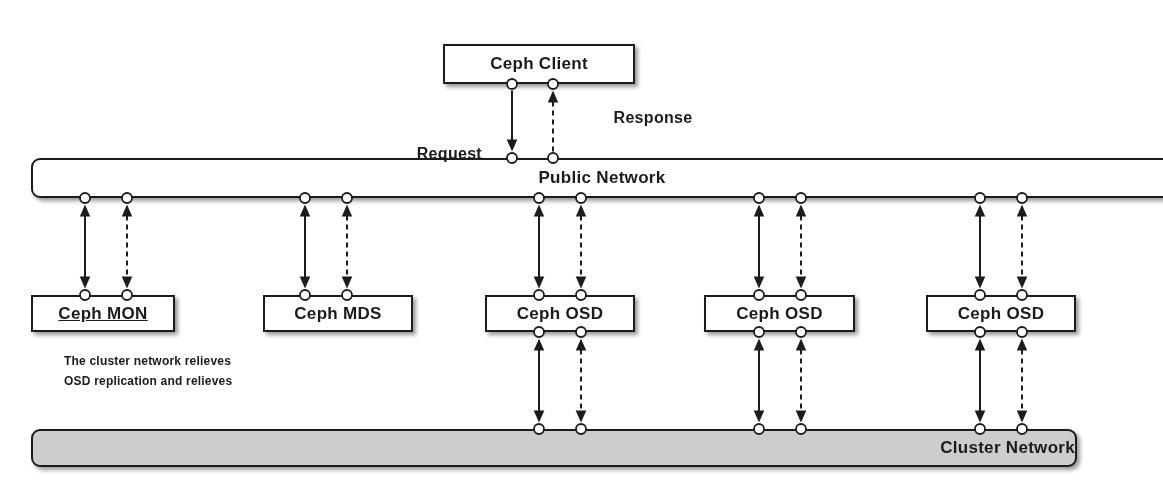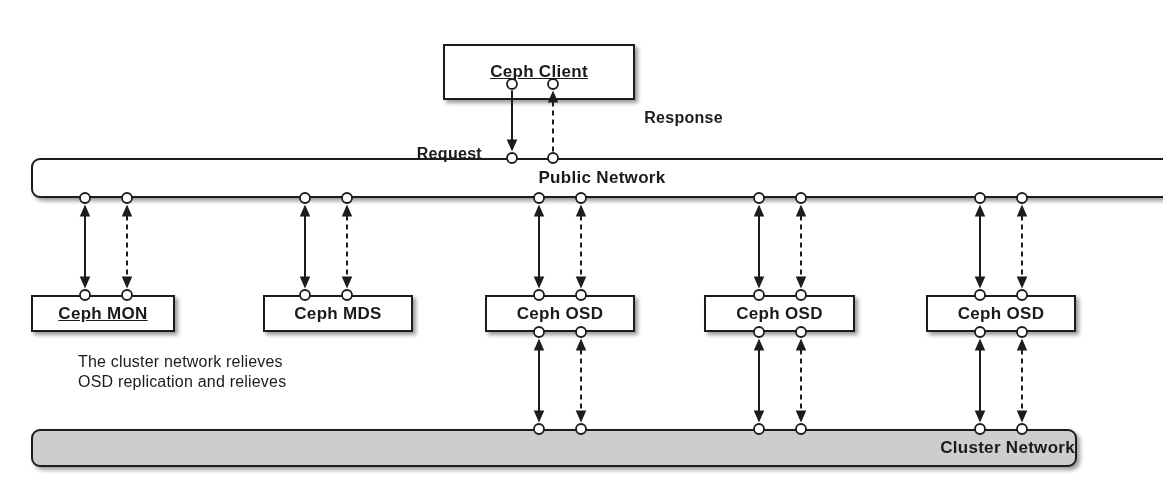--- a/index.html
+++ b/index.html
@@ -27,39 +27,39 @@
     border:2px solid #1c1c1c;
     border-radius:9px;
     box-shadow:3px 3px 4px rgba(0,0,0,0.40);
     display:flex;align-items:center;justify-content:center;
     font-weight:700;font-size:17px;letter-spacing:0.3px;
     z-index:1;
   }
   .bar.public{left:31px;top:158px;width:1142px;height:40px;background:#ffffff;align-items:center;}
   .bar.cluster{left:31px;top:429px;width:1046px;height:38px;background:#cdcdcd;justify-content:flex-end;}
 
-  .box.client{left:443px;top:44px;width:192px;height:56px;text-decoration:underline;}
+  .box.client{left:443px;top:44px;width:192px;height:40px;}
   .box.mon{left:31px;top:295px;width:144px;height:37px;text-decoration:underline;}
   .box.mds{left:263px;top:295px;width:150px;height:37px;}
   .box.osd1{left:485px;top:295px;width:150px;height:37px;}
   .box.osd2{left:704px;top:295px;width:151px;height:37px;}
   .box.osd3{left:926px;top:295px;width:150px;height:37px;}
 
   .flowlabel{
     position:absolute;
     font-weight:700;font-size:16px;letter-spacing:0.3px;
     z-index:3;
   }
   .flowlabel.request{left:362px;top:109px;width:120px;text-align:right;margin-top:36px;}
-  .flowlabel.response{left:583px;top:109px;width:140px;text-align:right;}
+  .flowlabel.response{left:583px;top:109px;width:140px;text-align:center;}
 
   .note{
     position:absolute;
-    left:78px;top:352px;width:300px;
-    font-weight:400;font-size:16px;line-height:19.5px;letter-spacing:0.2px;
+    left:64px;top:352px;width:300px;
+    font-weight:700;font-size:12px;line-height:19.5px;letter-spacing:0.2px;
     z-index:3;
   }
   .connector-layer{
     position:absolute;left:0;top:0;width:1163px;height:495px;
     z-index:10;pointer-events:none;
   }
 </style>
 </head>
 <body>
 

